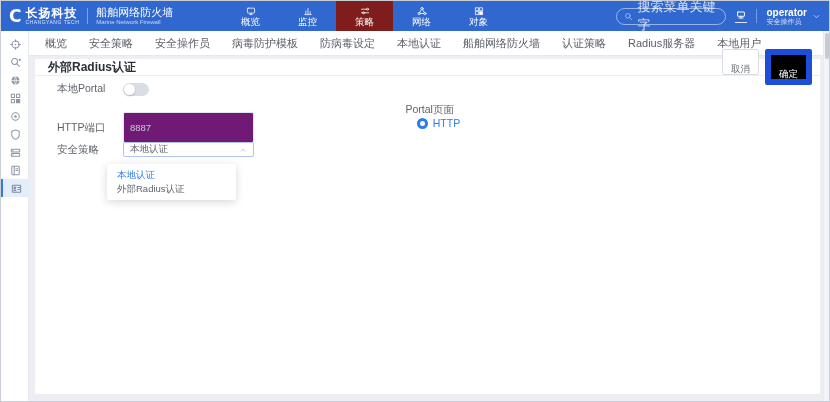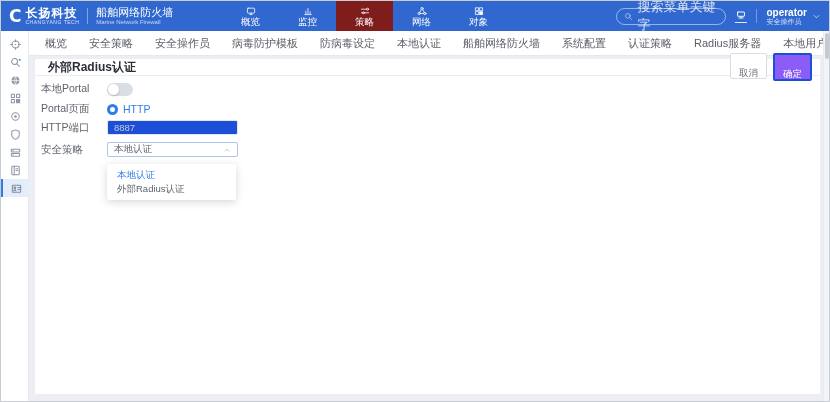--- a/index.html
+++ b/index.html
@@ -46,38 +46,38 @@
   .side-collapse svg { width:13px; height:13px; }
 
   
   .content { position:absolute; left:28px; top:55px; right:6px; bottom:0; }
   .panel { position:relative; margin:3px 3px 0 6px; height:335px; background:#fff; border-radius:2px; }
   .panel-hd { height:17px; display:flex; align-items:center; justify-content:space-between; padding:0 8px 0 13px; border-bottom:1px solid #ebedf0; }
   .panel-title { font-size:12px; font-weight:bold; color:#2b2f36; }
   .panel-actions { display:flex; gap:6px; }
   .btn { height:15px; font-size:9.5px; line-height:13px; padding:12px 8px; border-radius:2px; cursor:pointer; font-family:inherit; }
   .btn.ghost { background:#fff; border:1px solid #d9dce3; color:#6a6f78; }
-  .btn.primary { background:#8b5cf6; border:2px solid #1d4ed8; color:#fff; }
-
-  .form { padding:6px 0 0 6px; }
+  .btn.primary { background:#000000; border:6px solid #1d4ed8; color:#fff; }
+
+  .form { padding:6px 0 0 6px;margin-left:16px; }
   .row { display:flex; align-items:center; }
   .row.r1 { height:14px; margin-bottom:7px; }
-  .row.r2 { height:12px; margin-bottom:5px; }
+  .row.r2 { height:12px; margin-bottom:5px;flex-direction:column; }
   .row.r3 { height:15px; margin-bottom:7px; }
   .row.r4 { height:15px; }
   .flabel { width:66px; font-size:10.5px; color:#5f646c; }
 
   .toggle { width:26px; height:13px; border-radius:7px; background:#d9dde4; position:relative; cursor:pointer; }
   .toggle .knob { position:absolute; left:1px; top:1px; width:11px; height:11px; border-radius:50%; background:#fff; box-shadow:0 1px 2px rgba(0,0,0,.2); }
 
   .radio-wrap { display:flex; align-items:center; cursor:pointer; }
   .radio { width:11px; height:11px; border-radius:50%; border:3.5px solid #2f7ce8; background:#fff; }
   .radio-label { margin-left:5px; font-size:10.5px; color:#2f7ce8; }
 
-  .port-input { width:131px; height:15px; background:#1d4ed8; border:1px solid #e2e6ee; border-radius:2px; font-size:9.5px; color:#c0c4cc; padding:4px 6px; font-family:inherit; }
+  .port-input { width:131px; height:31px; background:#701a75; border:1px solid #e2e6ee; border-radius:2px; font-size:9.5px; color:#c0c4cc; padding:4px 6px; font-family:inherit; }
   .port-input::placeholder { color:#c7ccd4; }
 
   .select-box { width:131px; height:15px; border:1px solid #aec4ea; border-radius:2px; background:#fff; display:flex; align-items:center; justify-content:space-between; padding:0 6px; cursor:pointer; }
   .select-value { font-size:9.5px; color:#5f646c; }
   .select-box .chev { color:#9aa7bd; display:flex; }
   .select-box .chev svg { width:8px; height:8px; }
 
   .dropdown { position:absolute; left:72px; top:105px; width:129px; background:#fff; border-radius:2px; box-shadow:0 2px 8px rgba(0,0,0,.16); padding:4px 0; z-index:5; }
   .opt { height:14px; line-height:14px; padding:0 10px; font-size:9.5px; color:#5f646c; cursor:pointer; }
   .opt.sel { color:#2f7ce8; }
@@ -185,21 +185,20 @@
   </header>
 
   <div class="tabbar" id="tabbar">
       <div class="tab">概览</div>
       <div class="tab">安全策略</div>
       <div class="tab">安全操作员</div>
       <div class="tab">病毒防护模板</div>
       <div class="tab">防病毒设定</div>
       <div class="tab">本地认证</div>
       <div class="tab">船舶网络防火墙</div>
-      <div class="tab">系统配置</div>
       <div class="tab">认证策略</div>
       <div class="tab">Radius服务器</div>
       <div class="tab">本地用户</div>
     </div>
 
   <aside class="sidebar" id="sidebar">
       <div class="side-item">
         <span>
           <svg viewBox="0 0 14 14" width="13" height="13" fill="none" stroke="currentColor" stroke-width="1.1" stroke-linecap="round" stroke-linejoin="round">
             <circle cx="7" cy="7" r="3.8"></circle>

